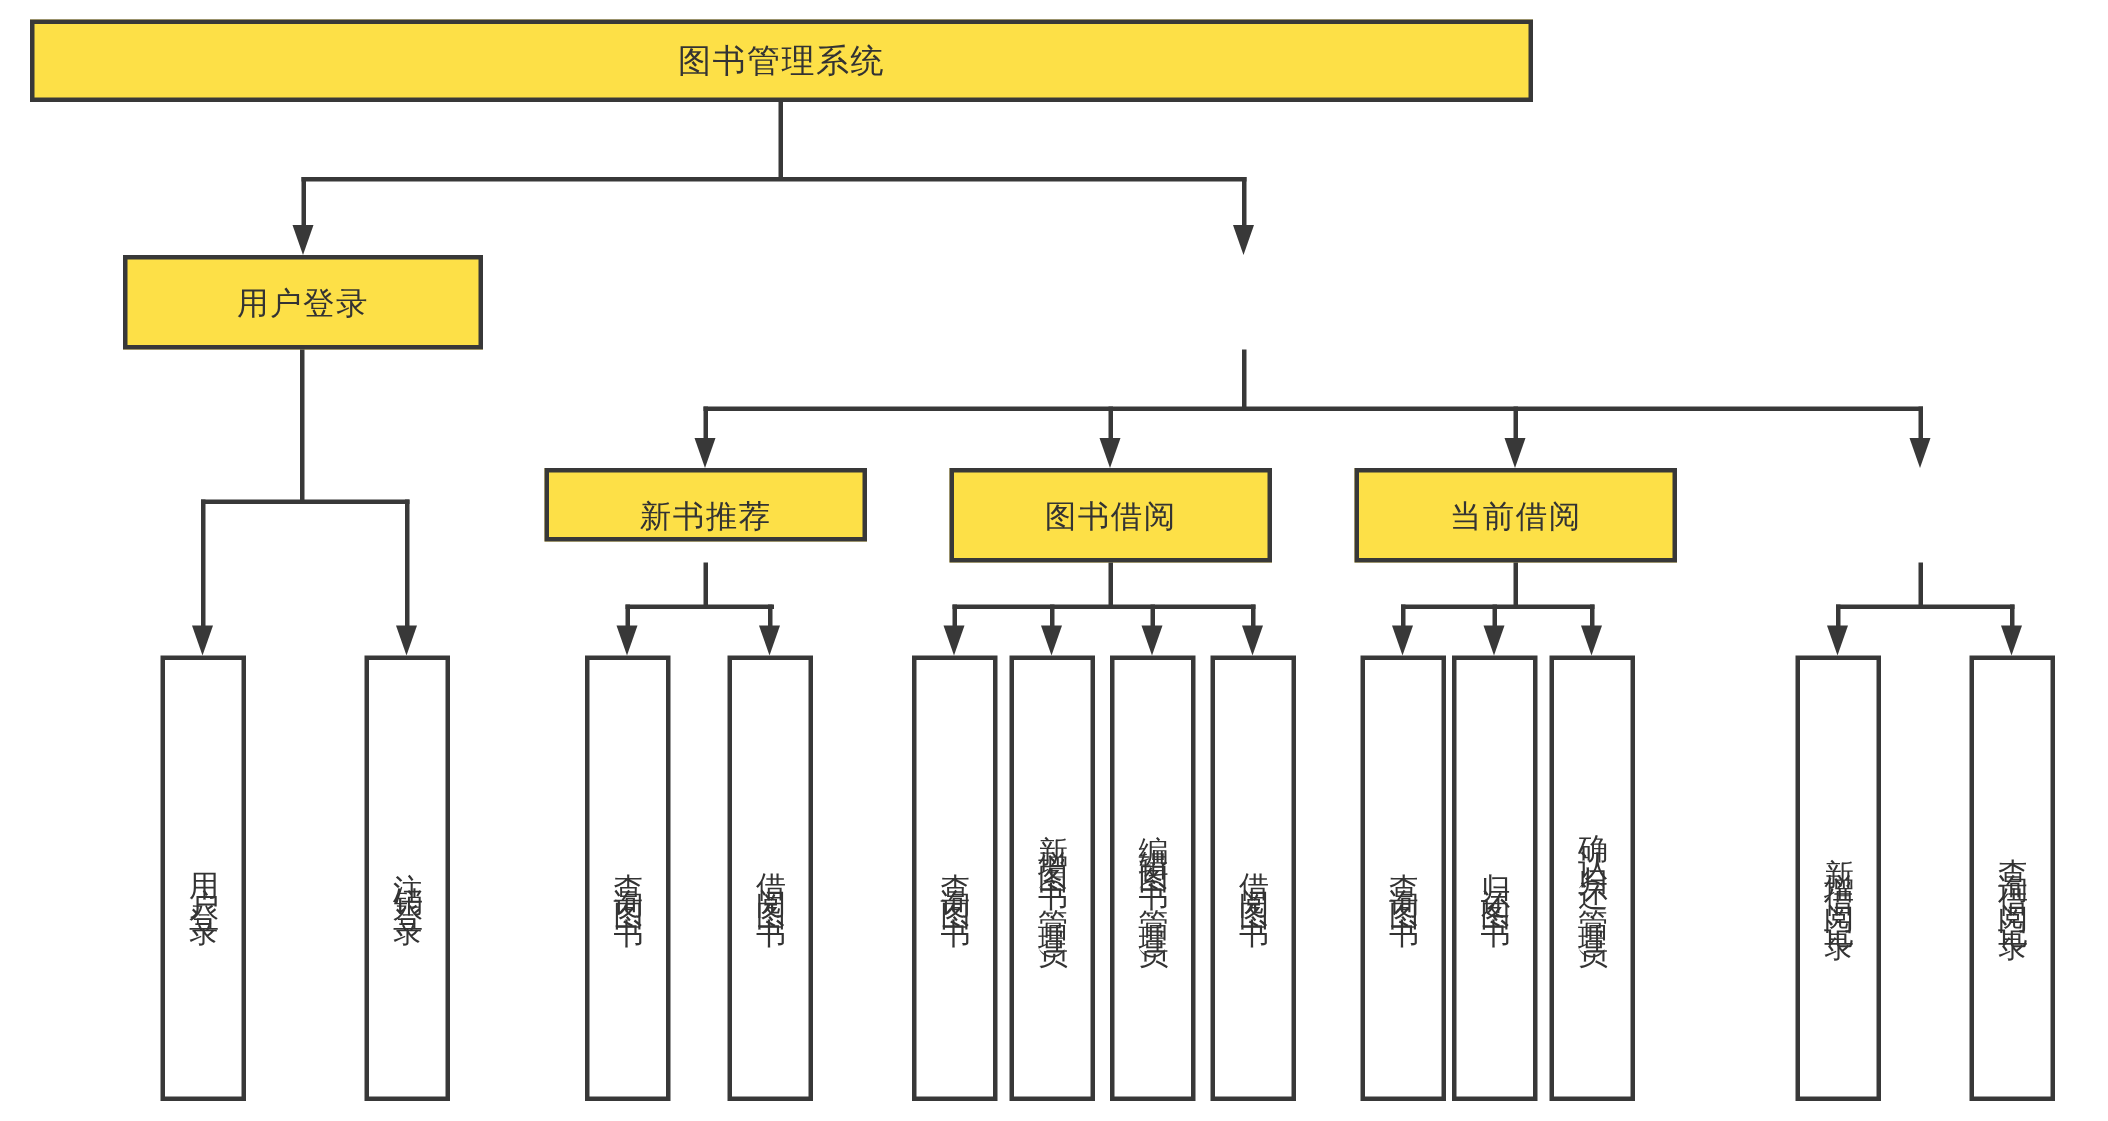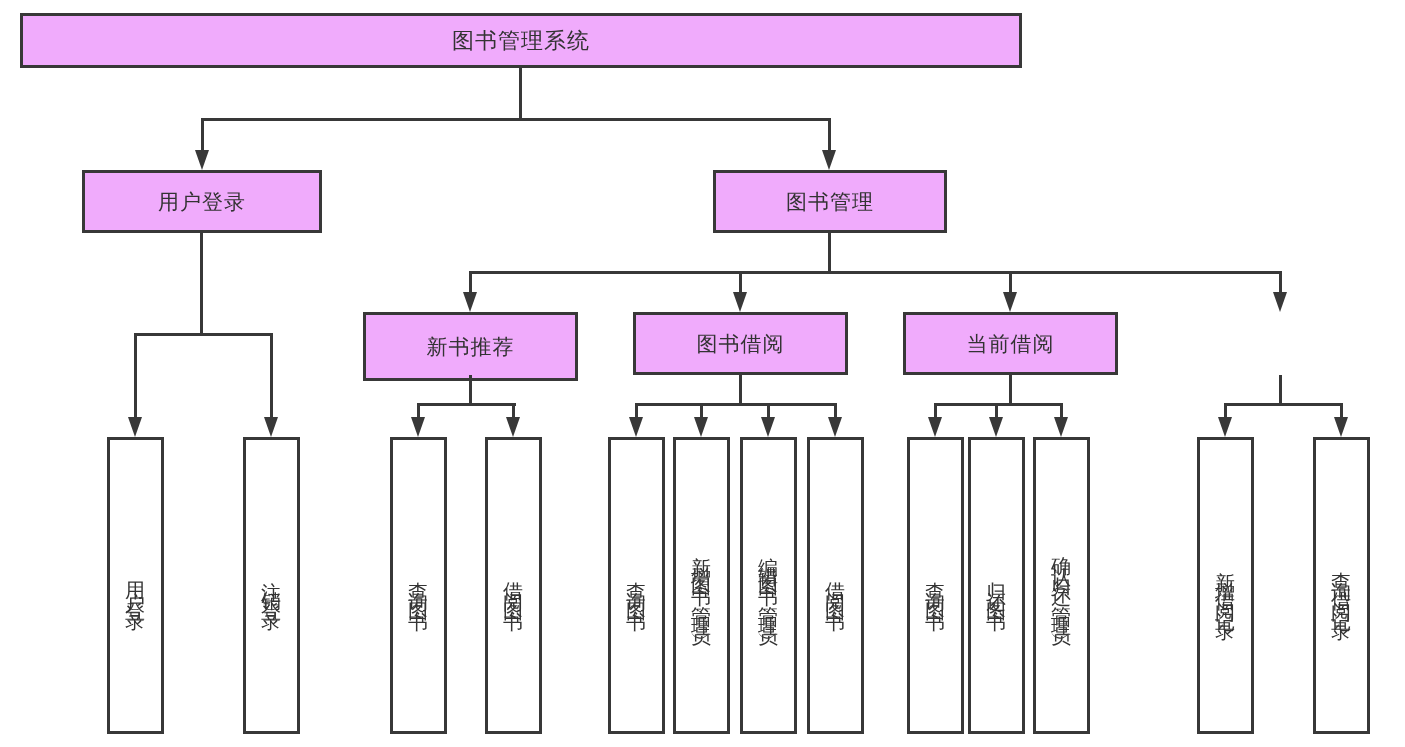--- a/index.html
+++ b/index.html
@@ -13,21 +13,21 @@
     position:relative;
     width:1405px;height:747px;
     background:#ffffff;
     overflow:hidden;
   }
   
   .box{
     position:absolute;
     box-sizing:border-box;
     border:3px solid var(--line);
-    background:#f0abfc;
+    background:#fde047;
     display:flex;align-items:center;justify-content:center;
     color:var(--text);
     font-size:21px;
     letter-spacing:1px;
     white-space:nowrap;
   }
   .box.root{font-size:22px;}
   
   .vbox{
     position:absolute;
@@ -69,25 +69,22 @@
 <div class="canvas">
 
   <div class="box root" style="left:20px;top:13px;width:1002px;height:55px;">
     <span>图书管理系统</span>
   </div>
 
   <div class="box" style="left:82px;top:170px;width:240px;height:63px;">
     <span>用户登录</span>
   </div>
 
-  <div class="box" style="left:713px;top:170px;width:234px;height:63px;">
-    <span>图书管理</span>
-  </div>
 
-  <div class="box" style="left:363px;top:312px;width:215px;height:69px;">
+  <div class="box" style="left:363px;top:312px;width:215px;height:49px;align-items:flex-end;">
     <span>新书推荐</span>
   </div>
 
   <div class="box" style="left:633px;top:312px;width:215px;height:63px;">
     <span>图书借阅</span>
   </div>
 
   <div class="box" style="left:903px;top:312px;width:215px;height:63px;">
     <span>当前借阅</span>
   </div>

